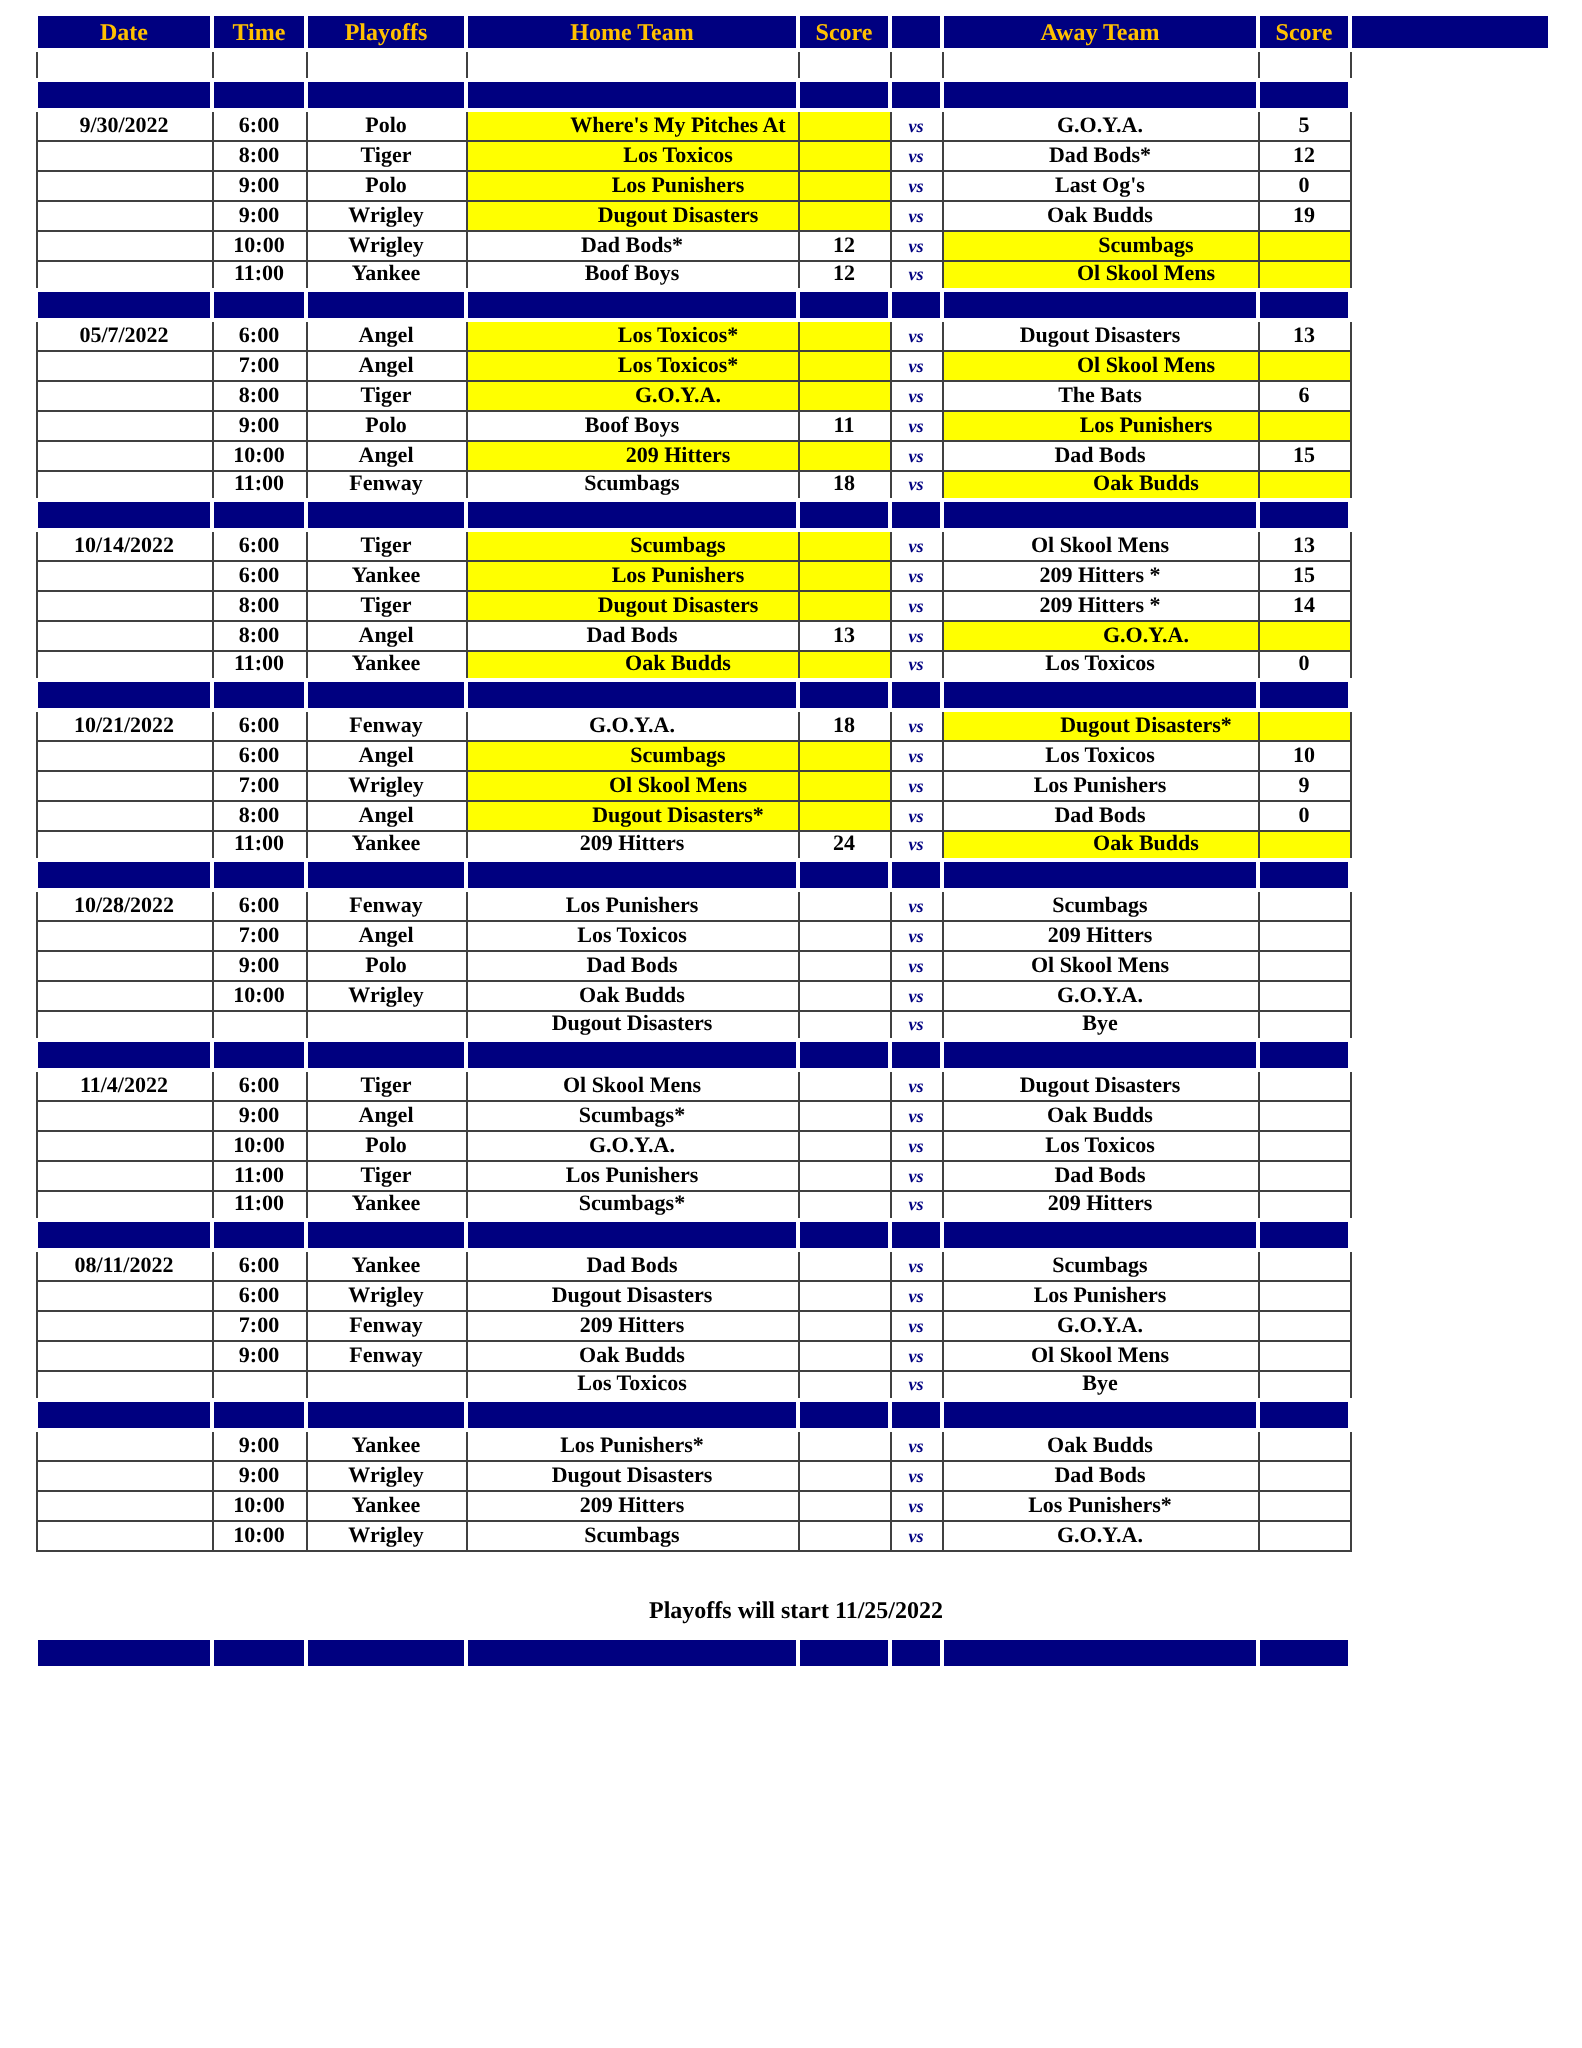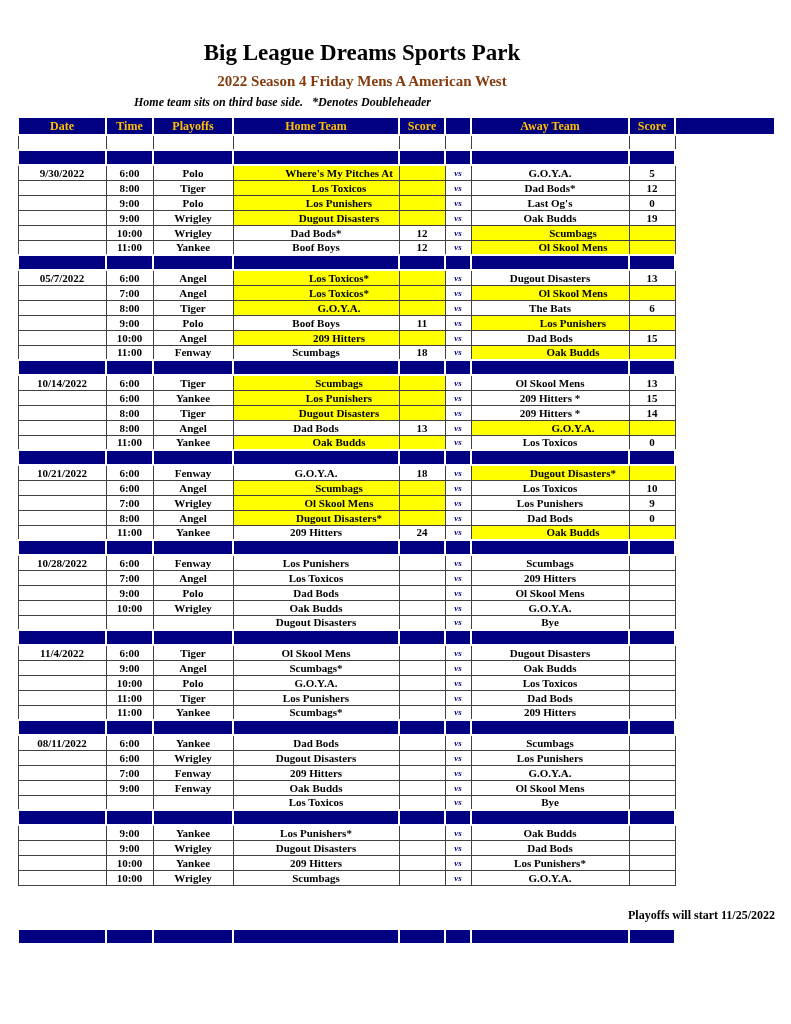--- a/index.html
+++ b/index.html
@@ -45,33 +45,28 @@
   }
   td.vs {
     font-size: 9px; font-style: italic; font-weight: bold;
     color: var(--vs-blue, #000080);
   }
   td.hl { background: var(--highlight, #FFFF00); padding-left: 48px; }
   td.sep { background: var(--navy, #000080); border: 2px solid #fff; height: 13px; }
   td.ghost { border: none; background: transparent; }
   td.spacer { border: none; height: 20px; }
   td.footer-cell {
-    border: none; text-align: right;
+    border: none; text-align: center;
     font-size: 12px; font-weight: bold; padding: 3px 0 5px 3px;
   }
 </style>
 </head>
 <body>
 
 <div class="page">
-  <div class="heading">
-    <div class="title">Big League Dreams Sports Park</div>
-    <div class="subtitle">2022 Season 4 Friday Mens A American West</div>
-    <div class="note">Home team sits on third base side.   *Denotes Doubleheader</div>
-  </div>
 
   <table class="sched">
     <colgroup>
       <col class="c-date">
         <col class="c-time">
         <col class="c-replica">
         <col class="c-home">
       <col class="c-score">
         <col class="c-vs">
         <col class="c-away">

